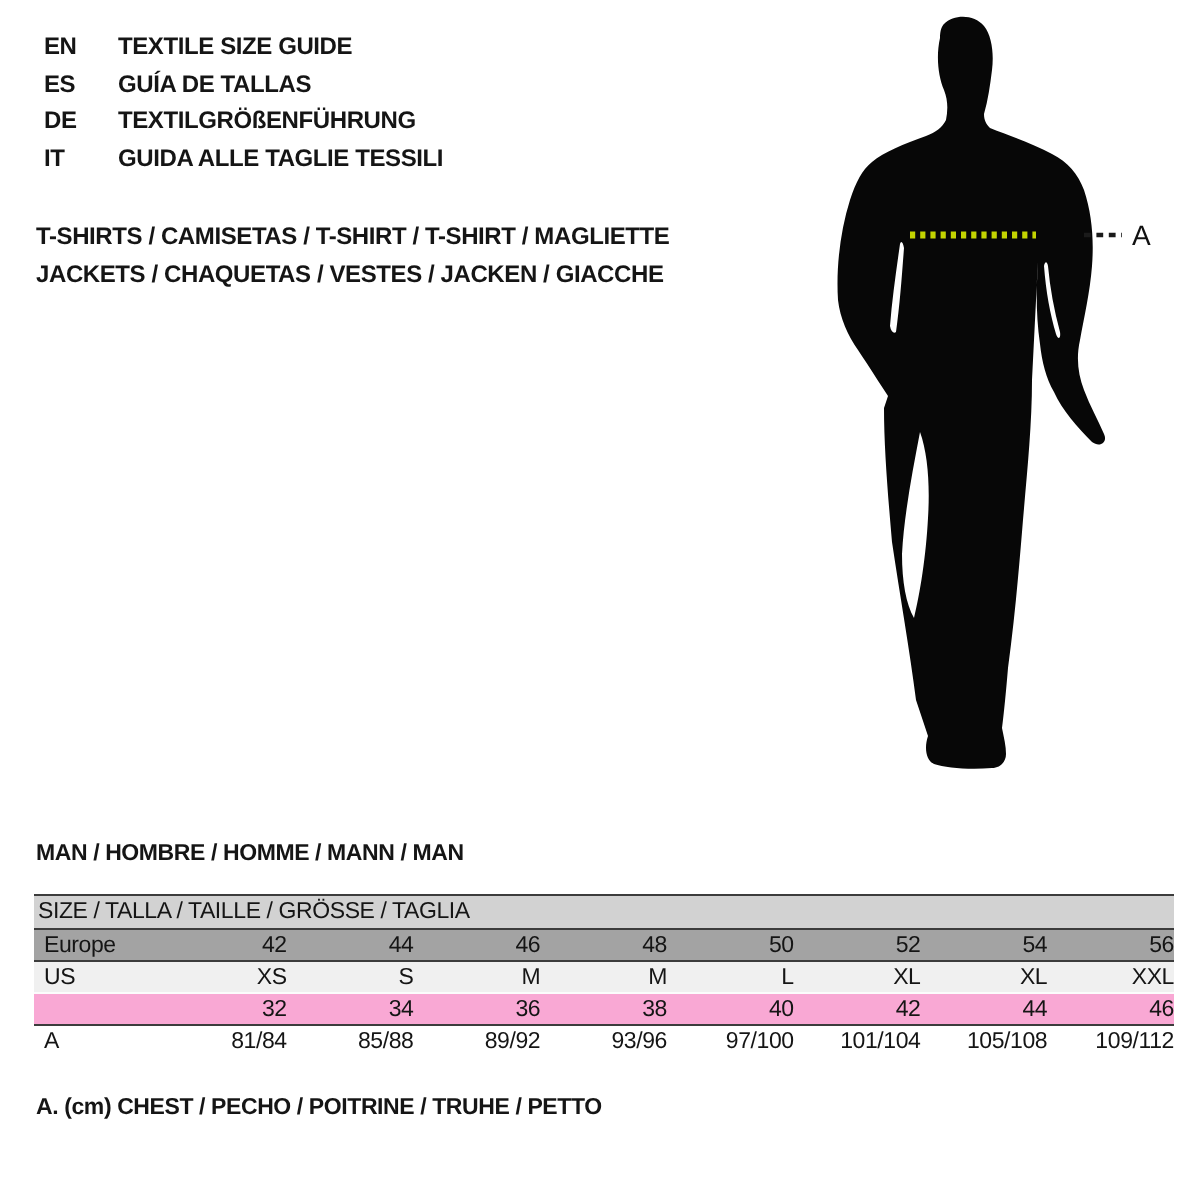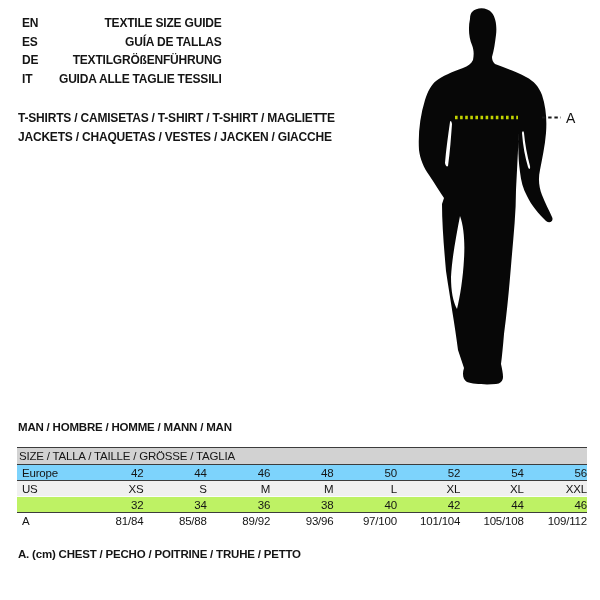--- a/index.html
+++ b/index.html
@@ -3,42 +3,42 @@
 <meta charset="utf-8">
 <style>
   html,body { margin:0; padding:0; background:#fff; }
   #canvas {
     position:relative; width:600px; height:600px; background:#ffffff;
     font-family:"Liberation Sans", sans-serif; color:#151515; overflow:hidden;
   }
   
   .lang-block { position:absolute; left:22px; top:14px; }
   .lang-row { display:flex; height:18.5px; align-items:center;
-              font-weight:bold; font-size:12px; letter-spacing:-0.2px;justify-content:space-between; }
+              font-weight:bold; font-size:12px; letter-spacing:-0.2px; }
   .lang-code { width:37px; }
   
   .category-block { position:absolute; left:18px; top:109px;
                     font-weight:bold; font-size:12px; line-height:18.5px; letter-spacing:-0.2px; }
   
   .figure-svg { position:absolute; left:390px; top:0; }
   .figure-svg text { font-family:"Liberation Sans", sans-serif; fill:#111; }
   
   .man-heading { position:absolute; left:18px; top:421px;
                  font-weight:bold; font-size:11.5px; letter-spacing:-0.2px; }
   
   .size-table { position:absolute; left:17px; top:447px; width:570px;
                 font-size:11.5px; letter-spacing:-0.2px; }
   .st-header { background:#d2d2d2; border-top:1px solid #3c3c3c; border-bottom:1px solid #3c3c3c;
                height:16px; line-height:16px; padding-left:2px; }
   .st-row { display:flex; align-items:center; height:15px; }
   .st-label { width:58px; padding-left:5px; }
   .st-cell { flex:1; text-align:right; }
-  .row-europe { background:#7dd3fc; border-bottom:1px solid #3c3c3c; }
+  .row-europe { background:#a3a3a3; border-bottom:1px solid #3c3c3c; }
   .row-us  { background:#f0f0f0; border-bottom:1px solid #fcfcfc; }
-  .row-num { background:#bef264; border-bottom:1px solid #3c3c3c; }
+  .row-num { background:#f9a8d4; border-bottom:1px solid #3c3c3c; }
   .row-a   { background:#ffffff; height:16px; }
   
   .footnote { position:absolute; left:18px; top:548px;
               font-weight:bold; font-size:11.5px; letter-spacing:-0.2px; }
 </style>
 </head>
 <body>
 
 <div id="canvas">
 

